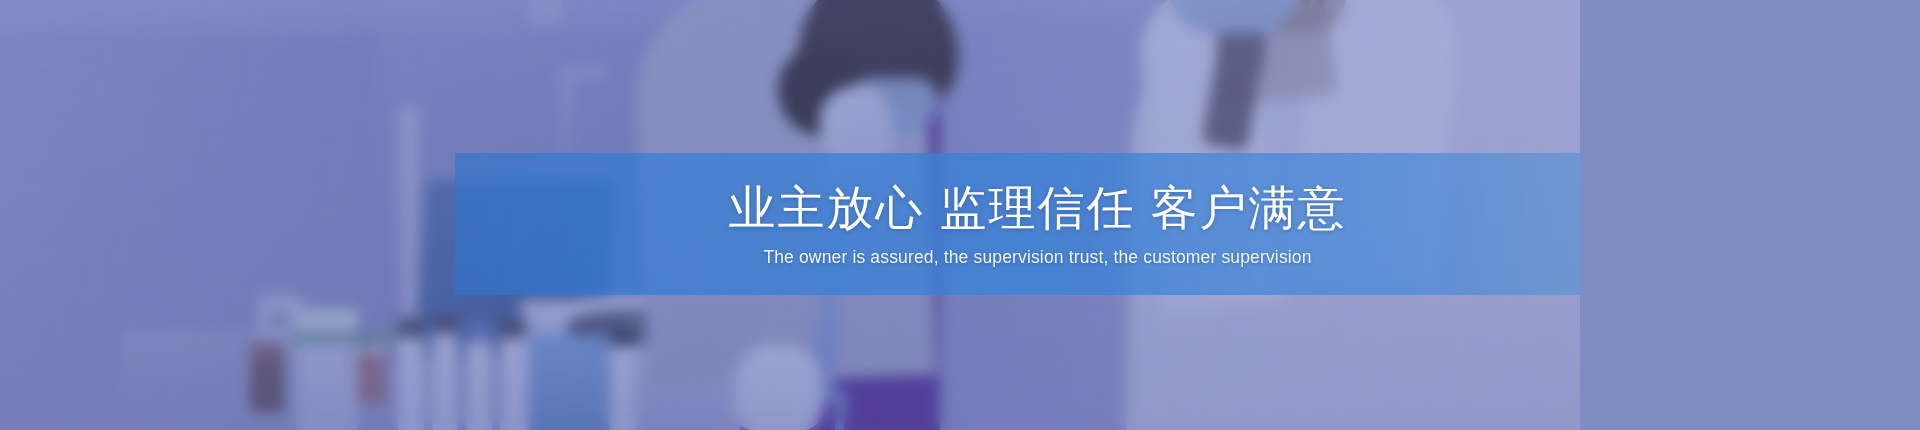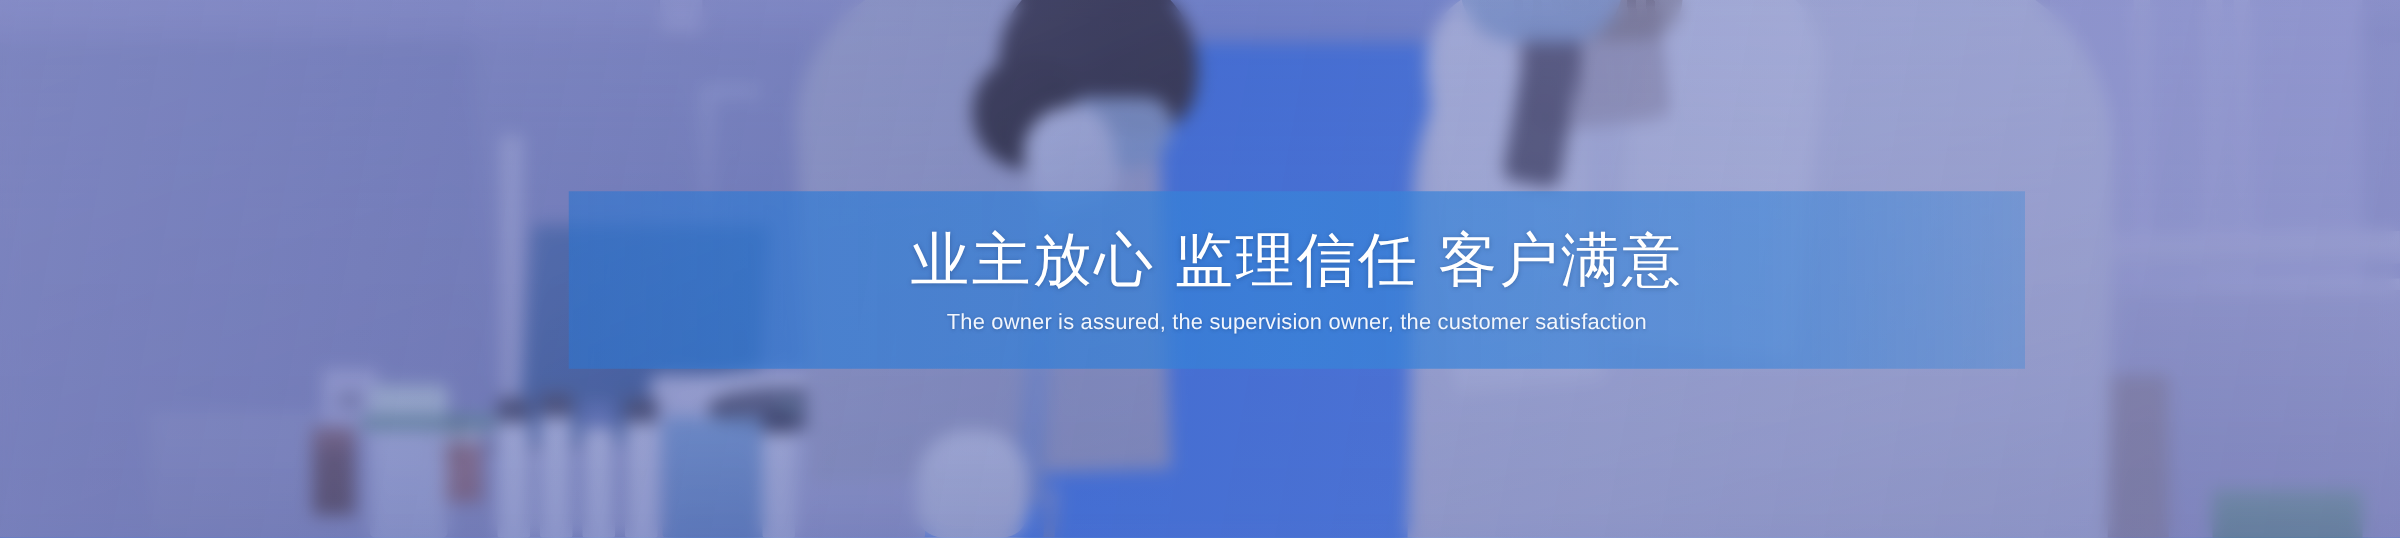--- a/index.html
+++ b/index.html
@@ -6,23 +6,23 @@
   * { margin:0; padding:0; box-sizing:border-box; }
   html,body{
     width:1920px; height:430px; overflow:hidden;
     background:#7e8cc4;
     font-family:"Liberation Sans","DejaVu Sans",sans-serif;
   }
 
   
   #banner{
     position:relative;
-    width:1920px; height:430px;
+    width:1580px; height:430px;
     overflow:hidden;
-    background:#3b82f6;
+    background:#4c1d95;
   }
 
   
   .scene{ position:absolute; inset:0; overflow:hidden; }
 
   
   .wall-left{
     position:absolute; left:0; top:0; width:430px; height:430px;
     background:linear-gradient(160deg,#9aa2cf 0%,#8f97c9 45%,#848cc0 100%);
   }
@@ -414,16 +414,16 @@
     <div class="grade"></div>
     <div class="grade2"></div>
   </div>
 
   <div class="band">
     <div class="band-inner"></div>
   </div>
 
   <div class="caption">
     <div class="headline">业主放心 监理信任  客户满意</div>
-    <div class="subline">The owner is assured, the supervision owner, the customer satisfaction</div>
+    <div class="subline">The owner is assured, the supervision trust, the customer supervision</div>
   </div>
 
 </div>
 
 </body></html>

